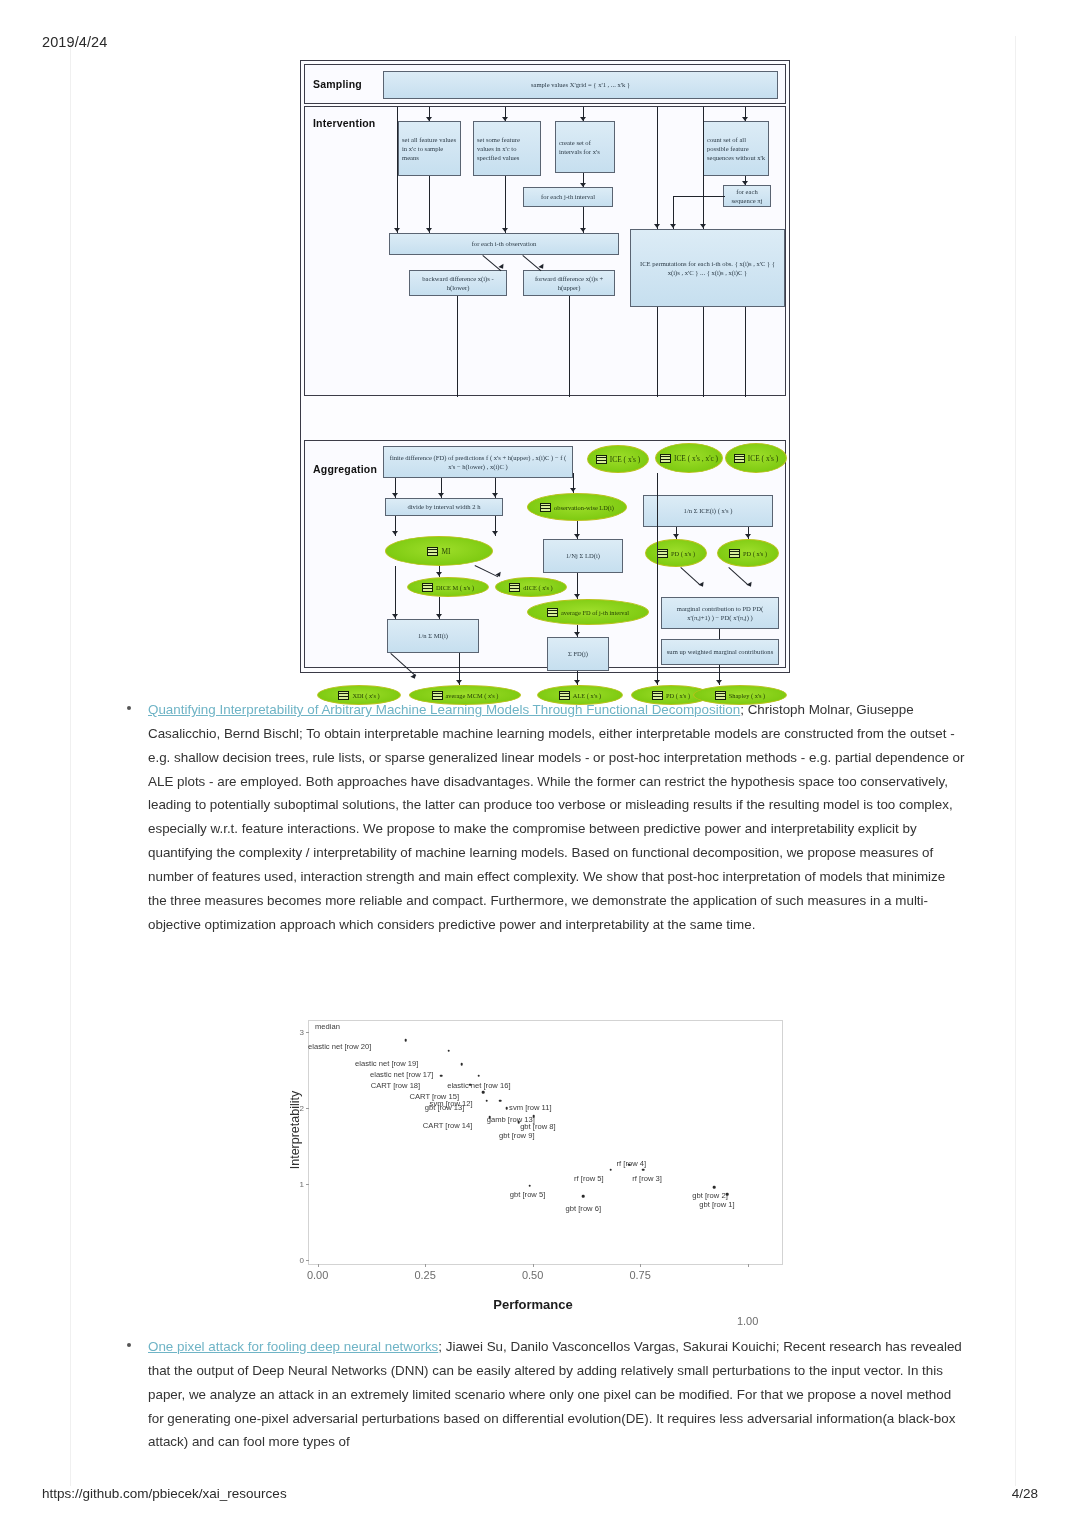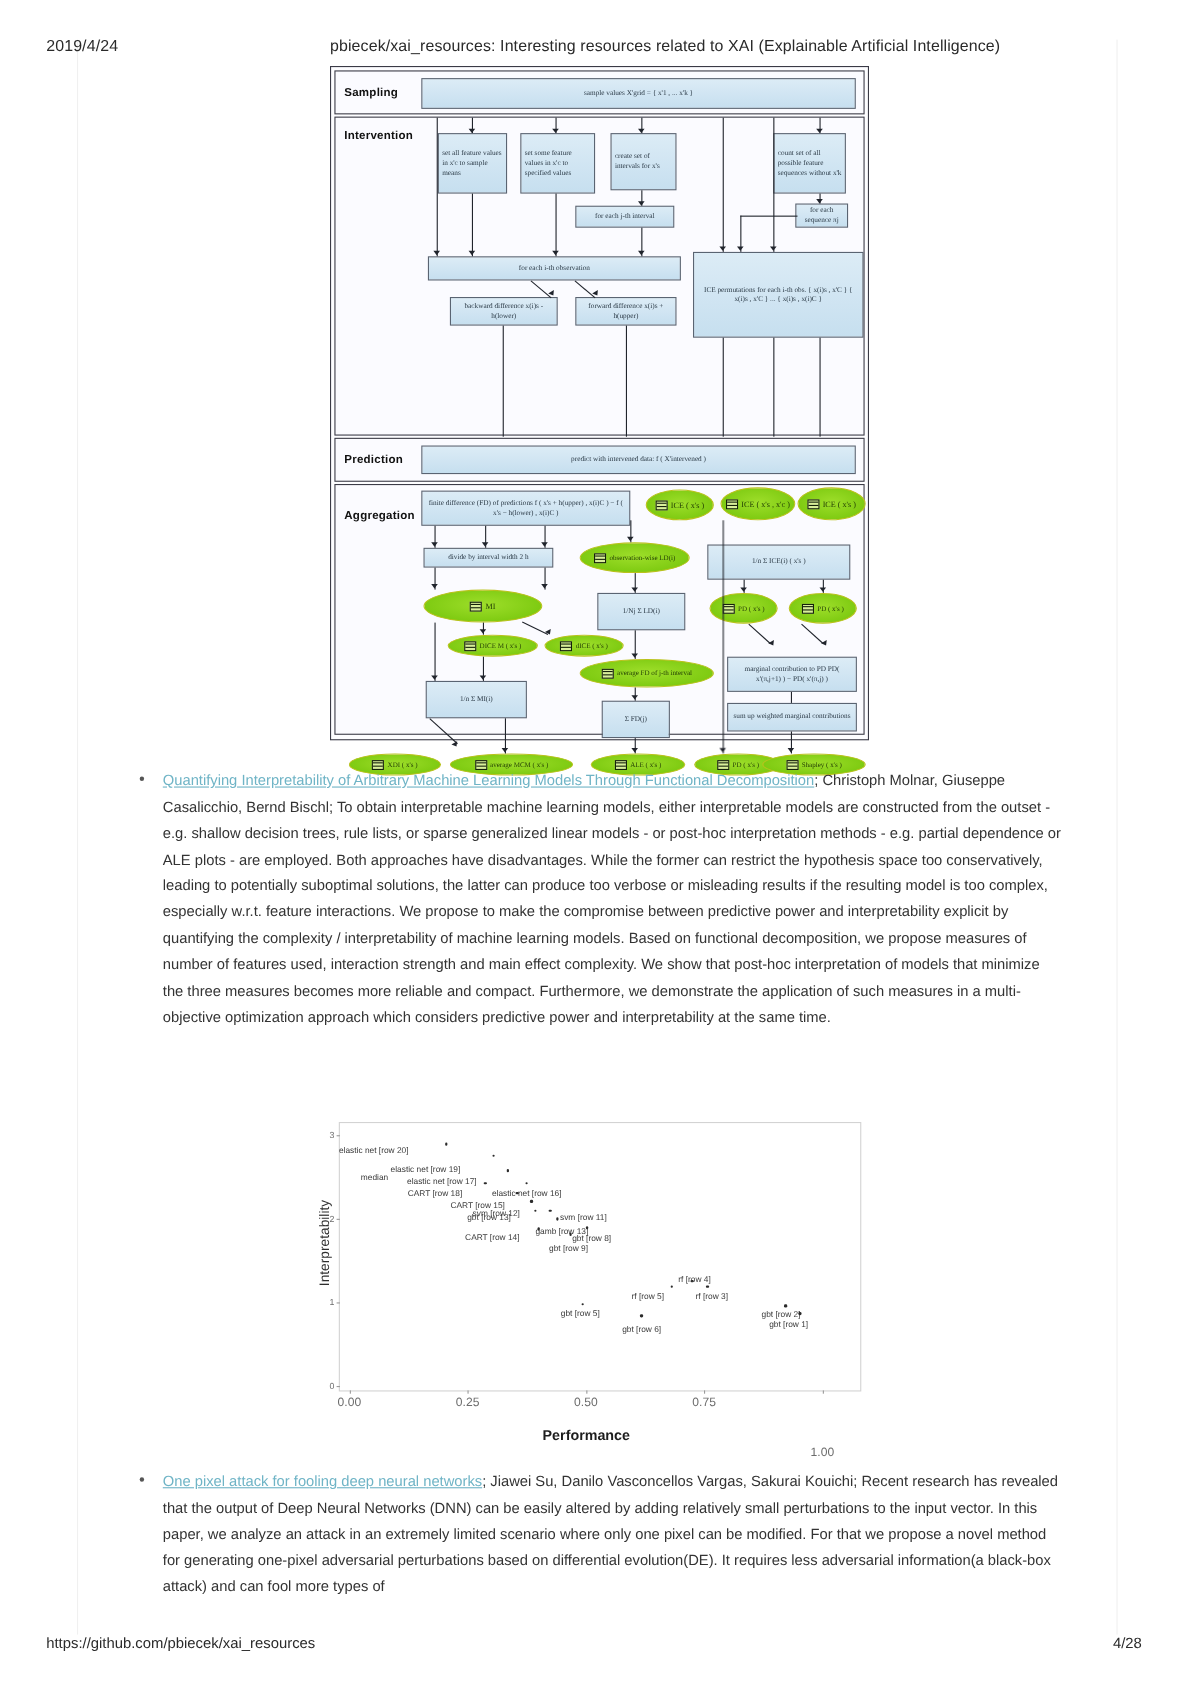--- a/index.html
+++ b/index.html
@@ -91,21 +91,20 @@
   .median-lab{position:absolute;font-size:7.6px;color:#3a3a3a;}
 </style>
 </head>
 <body>
 
 <div class="page-rule-left"></div>
 <div class="page-rule-right"></div>
 
 <div class="pg-header">
   <div class="date">2019/4/24</div>
-  <div class="title">pbiecek/xai_resources: Interesting resources related to XAI (Explainable Artificial Intelligence)</div>
 </div>
 
 <div class="figure-flow">
 
   <div class="band band-sampling">
     <div class="band-lab">Sampling</div>
     <div class="nbox" style="left:78px;top:6px;width:395px;height:28px;">sample values  X'grid = { x'1 , ... x'k }</div>
   </div>
 
   <div class="band band-intervention">
@@ -162,24 +161,20 @@
     <div class="diag-arr" style="left:218px;top:148px;width:24px;transform:rotate(40deg);"></div>
     <div class="ah" style="left:234px;top:158px;transform:rotate(-32deg);"></div>
 
     <div class="arr v" style="left:152px;top:189px;height:101px;"></div>
     <div class="arr v" style="left:264px;top:189px;height:101px;"></div>
     <div class="arr v" style="left:352px;top:200px;height:90px;"></div>
     <div class="arr v" style="left:398px;top:200px;height:90px;"></div>
     <div class="arr v" style="left:440px;top:200px;height:90px;"></div>
   </div>
 
-  <div class="band band-prediction">
-    <div class="band-lab">Prediction</div>
-    <div class="nbox" style="left:78px;top:6px;width:395px;height:26px;">predict with intervened data:  f ( X'intervened )</div>
-  </div>
 
   <div class="band band-aggregation">
     <div class="band-lab">Aggregation</div>
 
     <div class="nbox" style="left:78px;top:5px;width:190px;height:32px;">finite difference (FD) of predictions  f ( x's + h(upper) , x(i)C ) − f ( x's − h(lower) , x(i)C )</div>
 
     <div class="ell big" style="left:282px;top:4px;width:62px;height:28px;">
       <span class="gi"></span>
       <span>ICE ( x's )</span>
     </div>
@@ -320,21 +315,21 @@
 <div class="bullet-block" style="top:698px;">
   <div class="dot"></div>
   <div class="txt">
     <a class="lk" href="#">Quantifying Interpretability of Arbitrary Machine Learning Models Through Functional Decomposition</a><span>; Christoph Molnar, Giuseppe Casalicchio, Bernd Bischl; To obtain interpretable machine learning models, either interpretable models are constructed from the outset - e.g. shallow decision trees, rule lists, or sparse generalized linear models - or post-hoc interpretation methods - e.g. partial dependence or ALE plots - are employed. Both approaches have disadvantages. While the former can restrict the hypothesis space too conservatively, leading to potentially suboptimal solutions, the latter can produce too verbose or misleading results if the resulting model is too complex, especially w.r.t. feature interactions. We propose to make the compromise between predictive power and interpretability explicit by quantifying the complexity / interpretability of machine learning models. Based on functional decomposition, we propose measures of number of features used, interaction strength and main effect complexity. We show that post-hoc interpretation of models that minimize the three measures becomes more reliable and compact. Furthermore, we demonstrate the application of such measures in a multi-objective optimization approach which considers predictive power and interpretability at the same time.</span>
   </div>
 </div>
 
 <div class="figure-scatter">
   <div class="ylab" style="top:120px;left:12px;">Interpretability</div>
   <div class="plot-frame">
-    <div class="median-lab" style="left:19px;top:1px;margin-top:44px;">median</div>
+    <div class="median-lab" style="left:6px;top:1px;">median</div>
   <div class="ytick" style="left: -5px; top: 239.203px;">0</div>
       <div class="ytickmark" style="left: -3px; top: 239.203px;"></div>
       <div class="ytick" style="left: -5px; top: 163.266px;">1</div>
       <div class="ytickmark" style="left: -3px; top: 163.266px;"></div>
       <div class="ytick" style="left: -5px; top: 87.3281px;">2</div>
       <div class="ytickmark" style="left: -3px; top: 87.3281px;"></div>
       <div class="ytick" style="left: -5px; top: 11.3906px;">3</div>
       <div class="ytickmark" style="left: -3px; top: 11.3906px;"></div>
       <div class="xtick" style="left: 8.6px; top: 248px;">0.00</div>
       <div class="xtickmark" style="left: 8.6px; top: 243px;"></div>

